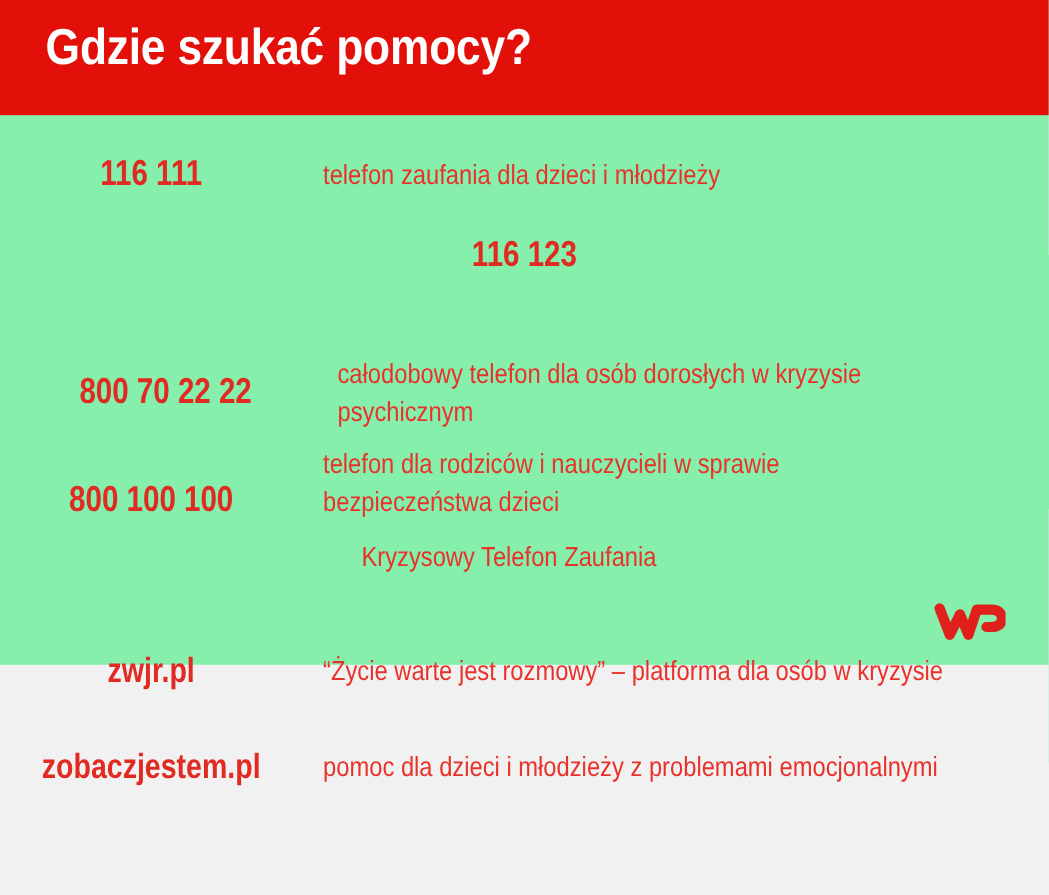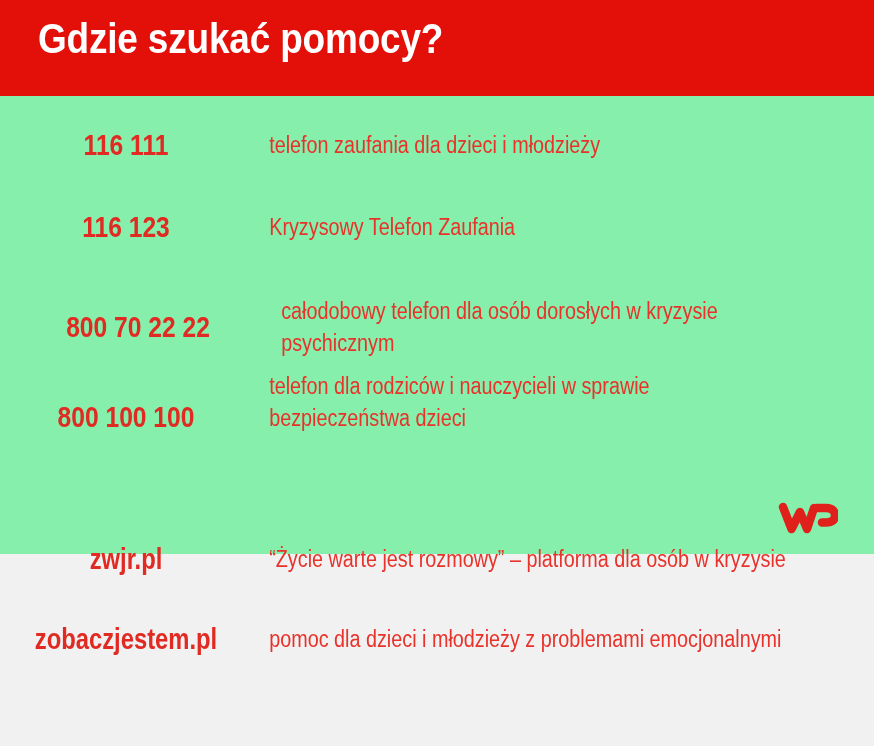--- a/index.html
+++ b/index.html
@@ -117,21 +117,21 @@
     <h1 class="header-title">Gdzie szukać pomocy?</h1>
   </div>
 
   <div class="rows">
 
     <div class="row" style="top:18px;height:62px;">
       <div class="row-number">116 111</div>
       <div class="row-desc">telefon zaufania dla dzieci i młodzieży</div>
     </div>
 
-    <div class="row" style="top:100px;height:62px;">
+    <div class="row" style="top:100px;height:62px;flex-direction:column;">
       <div class="row-number">116 123</div>
       <div class="row-desc">Kryzysowy Telefon Zaufania</div>
     </div>
 
     <div class="row" style="top:192px;height:78px;margin-left:12px;">
       <div class="row-number">800 70 22 22</div>
       <div class="row-desc">całodobowy telefon dla osób dorosłych w kryzysie psychicznym</div>
     </div>
 
     <div class="row" style="top:260px;height:78px;align-items:flex-end;">

